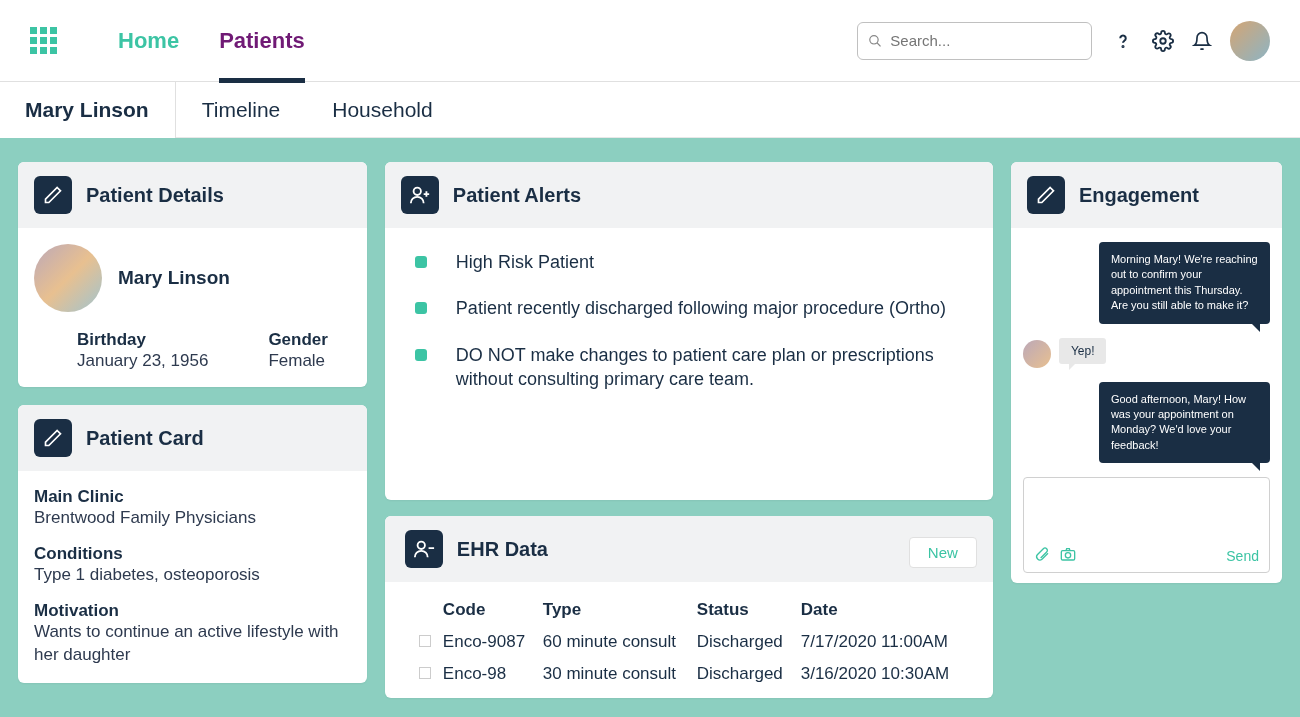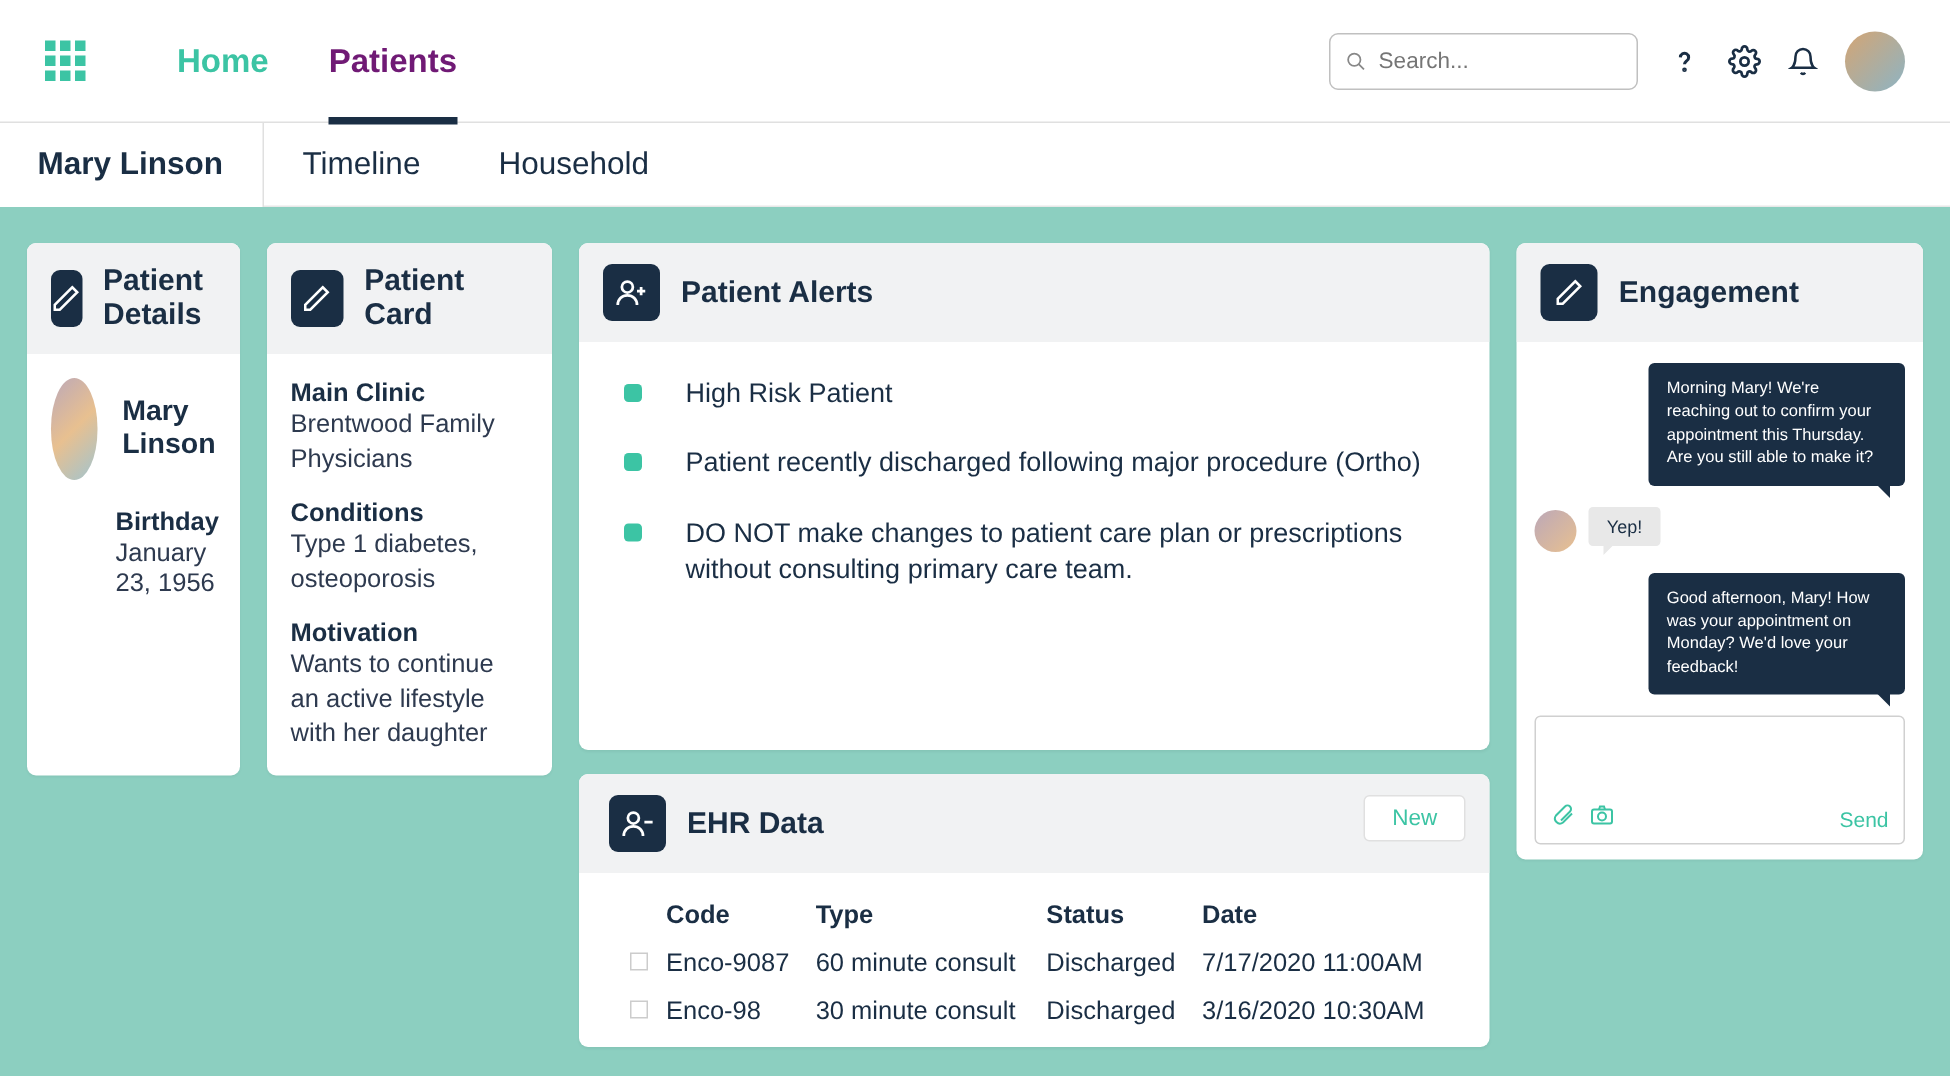--- a/index.html
+++ b/index.html
@@ -6,34 +6,34 @@
 body { font-family: -apple-system, BlinkMacSystemFont, "Segoe UI", Arial, sans-serif; background: #fff; color: #1a2e44; width: 1300px; }
 
 
 .topbar { display: flex; align-items: center; height: 82px; border-bottom: 1px solid #e0e0e0; padding: 12px 30px; }
 .apps-icon { color: #3cc4a4; font-size: 28px; margin-right: 60px; display:flex;flex-wrap:wrap;width:28px;height:28px;gap:3px;}
 .apps-icon span{width:7px;height:7px;background:#3cc4a4;}
 .nav-links { display: flex; gap: 40px; align-items: center; flex: 1; }
 .nav-link { font-size: 22px; font-weight: 600; color: #701a75; cursor: pointer; padding: 24px 0; }
 .nav-link.home { color: #3cc4a4; }
 .nav-link.active { border-bottom: 5px solid #1a2e44; margin-bottom: -5px; }
-.search-box { width: 206px; height: 38px; border: 1px solid #c0c0c0; border-radius: 6px; display: flex; align-items: center; padding: 0 10px; gap: 8px; margin-right: 20px; }
+.search-box { width: 235px; height: 38px; border: 1px solid #c0c0c0; border-radius: 6px; display: flex; align-items: center; padding: 0 10px; gap: 8px; margin-right: 20px; }
 .search-box input { border: none; outline: none; font-size: 15px; width: 100%; color:#888;}
 .top-icons { display: flex; align-items: center; gap: 18px; }
 .icon-btn { color: #1a2e44; cursor: pointer; display:flex;align-items:center;justify-content:center;}
 .avatar-top { width: 40px; height: 40px; border-radius: 50%; background: linear-gradient(135deg,#d4a574,#8db4c4); }
 
 
 .subnav { display: flex; align-items: center; height: 56px; border-bottom: 1px solid #e8e8e8; }
 .sub-tab { font-size: 21px; font-weight: 500; color: #1a2e44; padding: 0 26px; height: 56px; display: flex; align-items: center; cursor: pointer; }
 .sub-tab.first { background: #fff; border-right: 1px solid #e0e0e0; font-weight: 600; padding-left: 25px; }
 
 
 .main { background: #8ccfc0; padding: 24px 18px; min-height: 579px; display: flex; gap: 18px; align-items:flex-start;}
-.col-left { width: 350px; display: flex; gap: 18px; }
+.col-left { width: 350px; display: flex; flex-direction: column; gap: 18px; }
 .col-mid { width: 610px; display: flex; flex-direction: column; gap: 16px; }
 .col-right { width: 272px; }
 
 .card { background: #fff; border-radius: 6px; overflow: hidden; box-shadow: 0 1px 2px rgba(0,0,0,0.05);}
 .card-header { background: #f1f2f3; padding: 14px 16px; display: flex; align-items: center; gap: 14px; }
 .card-header-icon { width: 38px; height: 38px; background: #1a2e44; border-radius: 6px; display: flex; align-items: center; justify-content: center; color: #fff; }
 .card-title { font-size: 20px; font-weight: 600; color: #1a2e44; }
 .card-body { padding: 16px; }
 
 
@@ -48,37 +48,37 @@
 .pc-section { margin-bottom: 14px; }
 .pc-label { font-size: 17px; font-weight: 600; }
 .pc-val { font-size: 17px; color: #2e3a4f; line-height: 1.35; }
 
 
 .alerts-body { padding: 22px 30px; }
 .alert-item { display: flex; align-items: flex-start; gap: 29px; margin-bottom: 22px; font-size: 18px; line-height: 1.35; }
 .alert-bullet { width: 12px; height: 12px; border-radius: 3px; background: #3cc4a4; margin-top: 6px; flex-shrink: 0; }
 
 
-.ehr-header { display:flex; align-items:flex-start; justify-content:space-between;padding-left:20px; }
+.ehr-header { display:flex; align-items:flex-end; justify-content:space-between;padding-left:20px; }
 .new-btn { background: #fff; border: 1px solid #e0e0e0; border-radius: 4px; padding: 6px 18px; color: #3cc4a4; font-size: 15px; font-weight: 500; cursor:pointer;}
 .ehr-body { padding: 8px 28px; }
 .ehr-table { width: 100%; border-collapse: collapse; font-size: 17px; }
 .ehr-table th { text-align: left; font-weight: 600; padding: 10px 6px 6px; }
 .ehr-table td { padding: 6px 6px; vertical-align: middle;}
 .chk { width: 12px; height: 12px; border: 1px solid #ccc; display: inline-block; }
 
 
 .eng-body { padding: 14px 12px 10px; }
 .msg-out { background: #1a2e44; color: #fff; border-radius: 4px; padding: 10px 12px; font-size: 11px; line-height: 1.4; margin-left: 76px; margin-bottom: 14px; position: relative; }
 .msg-out::after { content:''; position:absolute; bottom:-8px; right:10px; border-top:10px solid #1a2e44; border-left:10px solid transparent; }
 .msg-in-row { display: flex; align-items: flex-start; gap: 8px; margin-bottom: 14px; }
 .msg-avatar { width: 28px; height: 28px; border-radius: 50%; background: linear-gradient(135deg,#bca8b8,#e8c090); flex-shrink:0; margin-top:2px;}
 .msg-in { background: #e8e8e8; border-radius: 3px; padding: 6px 12px; font-size: 12px; position: relative; }
 .msg-in::after{content:'';position:absolute;bottom:-6px;left:10px;border-top:8px solid #e8e8e8;border-right:8px solid transparent;}
-.compose { border: 1px solid #d0d0d0; border-radius: 4px; height: 86px; display: flex; flex-direction: column; }
+.compose { border: 1px solid #d0d0d0; border-radius: 4px; height: 96px; display: flex; flex-direction: column; }
 .compose-text { flex:1; }
 .compose-bar { display: flex; align-items: center; padding: 6px 10px; gap: 10px; }
 .compose-bar .send { margin-left: auto; color: #3cc4a4; font-weight: 500; font-size: 14px; cursor:pointer;}
 .cicon{color:#3cc4a4;}
 </style>
 </head>
 <body>
 
 <div class="topbar">
   <div class="apps-icon">

